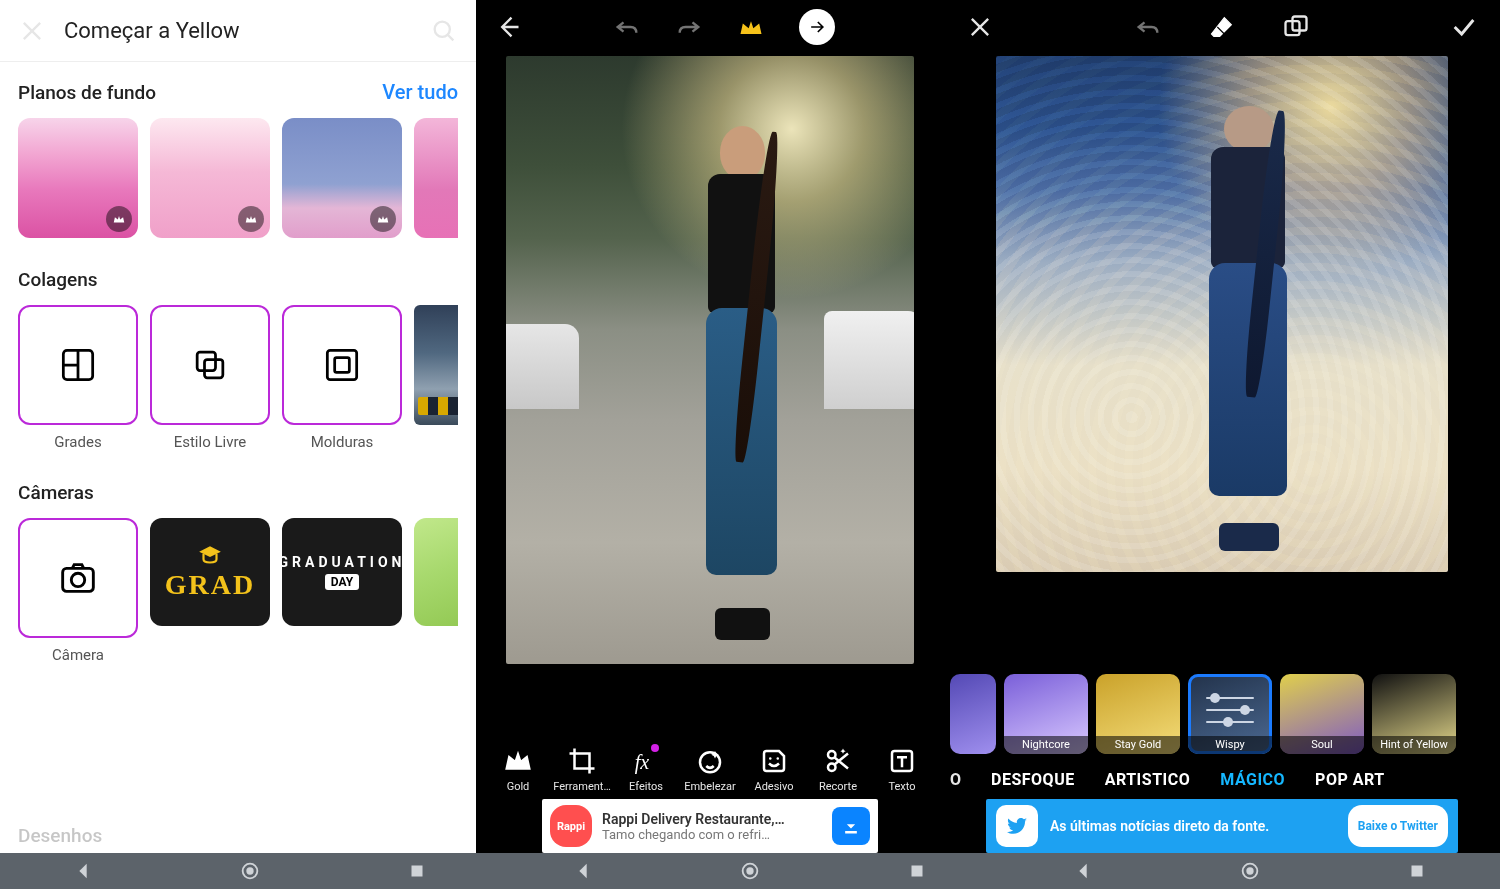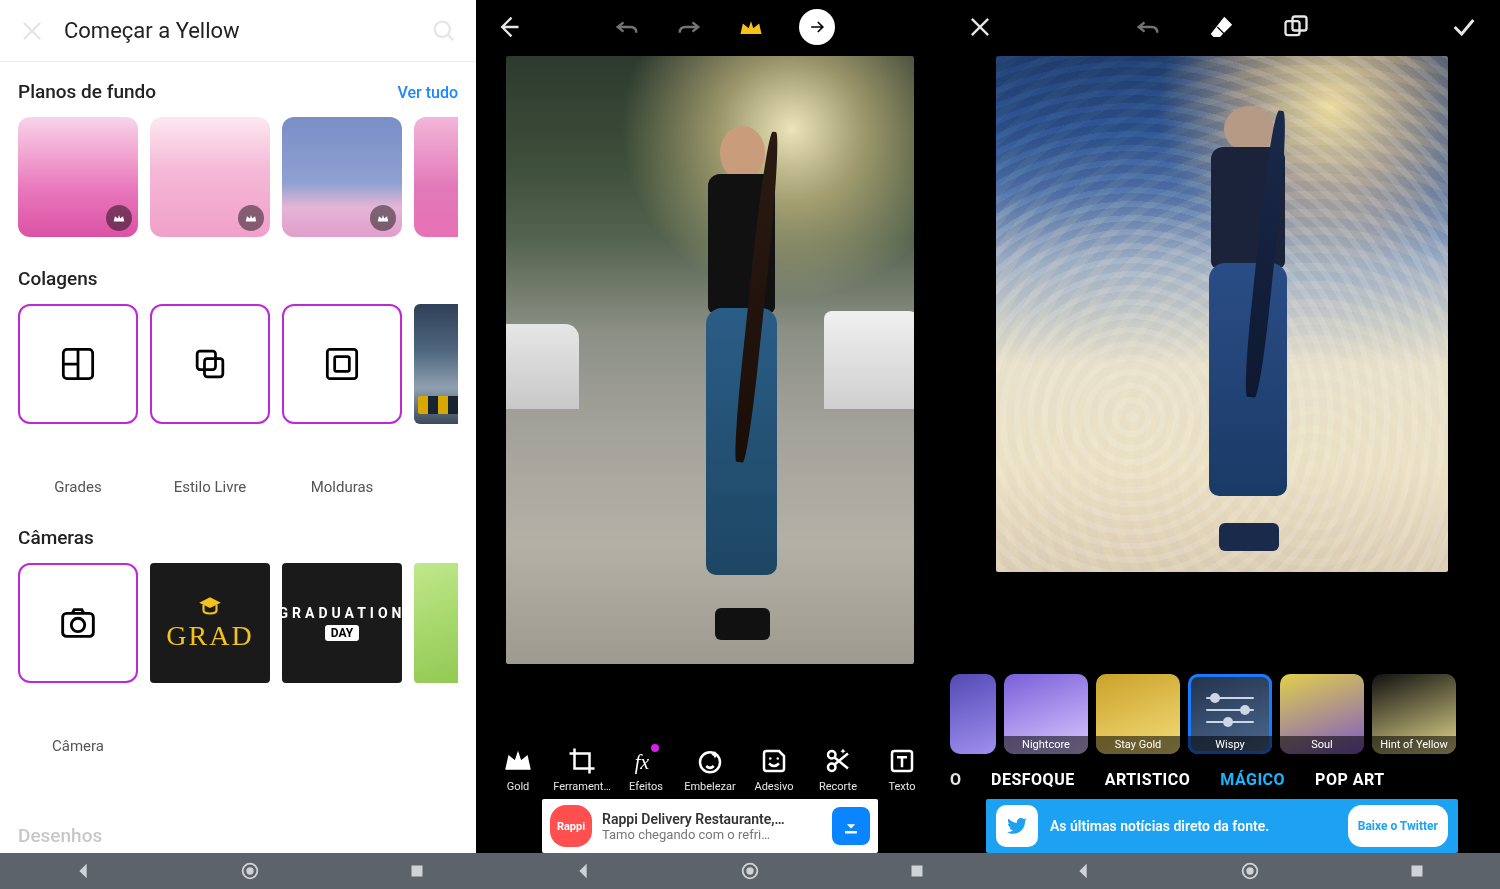--- a/index.html
+++ b/index.html
@@ -41,21 +41,21 @@
   .s1-search { width: 26px; height: 26px; color: #555; }
   .s1-body { padding: 18px 18px 0 18px; overflow: hidden; flex: 1; }
   .s1-section { margin-bottom: 30px; }
   .s1-sec-head {
     display: flex;
     justify-content: space-between;
     align-items: baseline;
     margin-bottom: 14px;
   }
   .s1-sec-title { font-size: 19px; color: #222; font-weight: 500; }
-  .s1-sec-link { font-size: 16px; color: #1d87ff; font-weight: 500; }
+  .s1-sec-link { font-size: 20px; color: #1d87ff; font-weight: 500; }
   .s1-row {
     display: flex;
     gap: 12px;
     overflow: hidden;
   }
   .bg-thumb {
     width: 120px; height: 120px; border-radius: 12px; flex-shrink: 0;
     position: relative;
   }
   .bg-thumb .crown-badge {
@@ -80,32 +80,32 @@
     width: 64px; height: 120px; border-radius: 6px; flex-shrink: 0;
     background: linear-gradient(180deg,#304058 0%,#506880 40%,#8fa0b0 70%,#3a4a5a 100%);
     position: relative;
   }
   .collage-thumb::after{
     content:""; position:absolute; left:4px; right:4px; bottom:10px; height:18px;
     background: repeating-linear-gradient(90deg,#d7a800 0 10px,#1a2332 10px 20px);
     border-radius:2px;
   }
   .s1-labels { display: flex; gap: 12px; margin-top: 8px; }
-  .s1-label { width: 120px; text-align: center; font-size: 15px; color: #555; margin-top: 46px; }
+  .s1-label { width: 120px; text-align: center; font-size: 15px; color: #555; }
   .cam-card {
     width: 120px; height: 120px; border: 2px solid #bb29d9; border-radius: 12px;
     display: flex; align-items: center; justify-content: center; flex-shrink: 0;
   }
   .cam-card svg { width: 46px; height: 46px; stroke: #000; fill: none; stroke-width: 3; }
   .sq-thumb {
-    width: 120px; height: 120px; border-radius: 4px; flex-shrink: 0;
+    width: 120px; height: 108px; border-radius: 12px; flex-shrink: 0;
     display:flex; align-items:center; justify-content:center; text-align:center;
   }
   .grad-thumb { background:#1a1a1a; }
-  .grad-text { font-family: Georgia, serif; font-weight:400; letter-spacing:2px; font-size:28px; color:#f3c21b; }
+  .grad-text { font-family: Georgia, serif; font-weight:700; letter-spacing:2px; font-size:28px; color:#f3c21b; }
   .gradday-thumb { background:#1a1a1a; flex-direction:column; color:#fff; }
   .gradday-top { font-size:14px; letter-spacing:4px; font-weight:700; }
   .gradday-banner { background:#fff; color:#000; padding:1px 6px; font-size:12px; border-radius:3px; margin-top:4px; font-weight:700;}
   .flower-thumb { background: linear-gradient(160deg,#c1e88b 0%,#a8d96e 40%,#8bc34a 100%); position:relative; }
   .flower-thumb::before{
     content:"✿"; position:absolute; right:12px; bottom:10px; font-size:50px; color:#c8285a;
   }
   .flower-thumb::after{
     content:"✿"; position:absolute; right:38px; top:18px; font-size:34px; color:#d8457a;
   }

